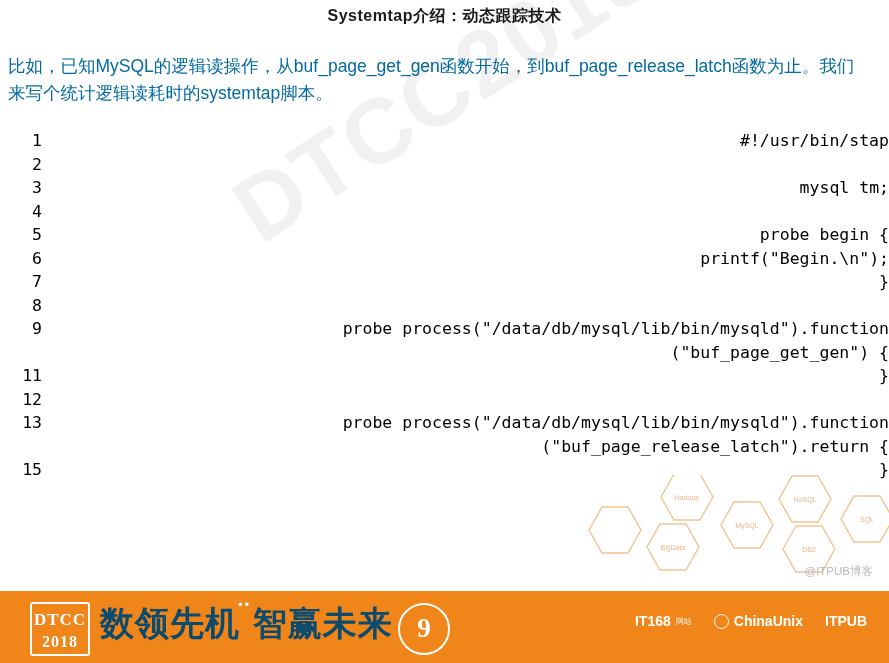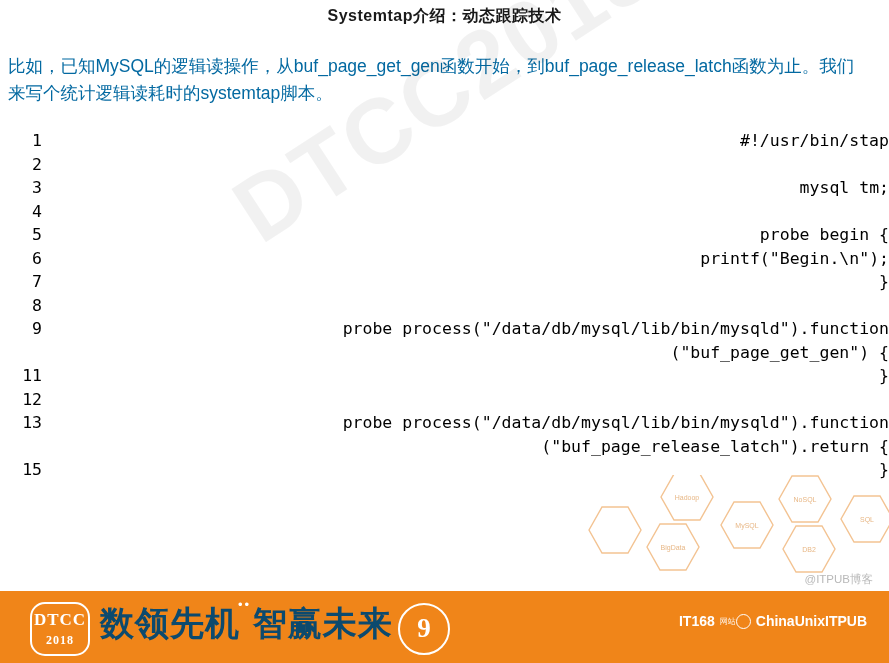--- a/index.html
+++ b/index.html
@@ -100,34 +100,34 @@
     background: #f08519;
     z-index: 5;
   }
   .footer-logo {
     position: absolute;
     left: 30px;
     top: 11px;
     width: 56px;
     height: 50px;
     border: 2px solid #ffffff;
-    border-radius: 15px;
+    border-radius: 3px;
     color: #ffffff;
     text-align: center;
     font-family: "Liberation Serif", serif;
     line-height: 1;
   }
   .footer-logo .l1 {
     font-size: 17px;
     font-weight: bold;
     margin-top: 7px;
     letter-spacing: 1px;
   }
   .footer-logo .l2 {
-    font-size: 12px;
+    font-size: 16px;
     font-weight: bold;
     margin-top: 6px;
     letter-spacing: 1px;
   }
   .footer-slogan {
     position: absolute;
     left: 100px;
     top: 10px;
     font-size: 34px;
     font-weight: bold;
@@ -157,20 +157,21 @@
     text-align: center;
     line-height: 46px;
     font-family: "Liberation Serif", serif;
   }
   .partner-logos {
     position: absolute;
     right: 22px;
     top: 22px;
     display: flex;
     align-items: center;
+    gap: 22px;
     color: #ffffff;
   }
   .plogo {
     font-size: 14px;
     font-weight: bold;
     color: #ffffff;
     display: flex;
     align-items: center;
     gap: 5px;
     white-space: nowrap;
@@ -183,21 +184,21 @@
   .circle-mark {
     display: inline-block;
     width: 13px;
     height: 13px;
     border: 1.6px solid #ffffff;
     border-radius: 50%;
   }
   .credit {
     position: absolute;
     right: 16px;
-    bottom: 76px;
+    bottom: 84px;
     font-size: 11.5px;
     color: #ffffff;
     z-index: 6;
   }
   .credit.dark {
     color: #b9b9b9;
   }
 </style>
 </head>
 <body>

